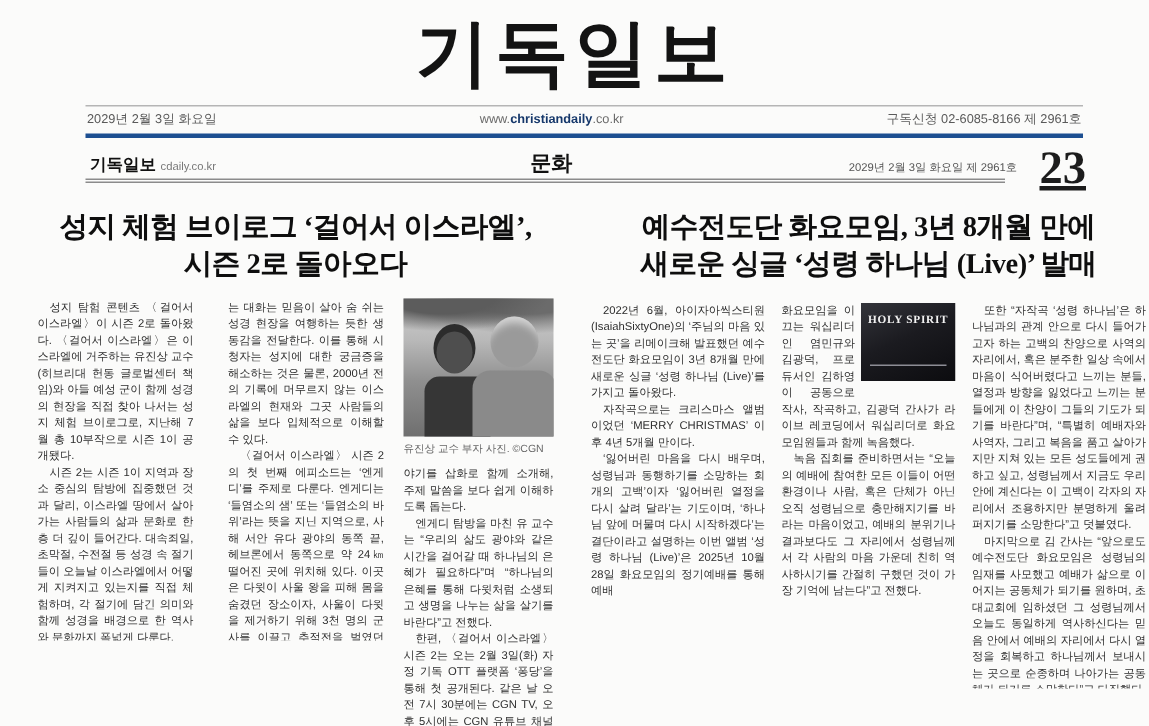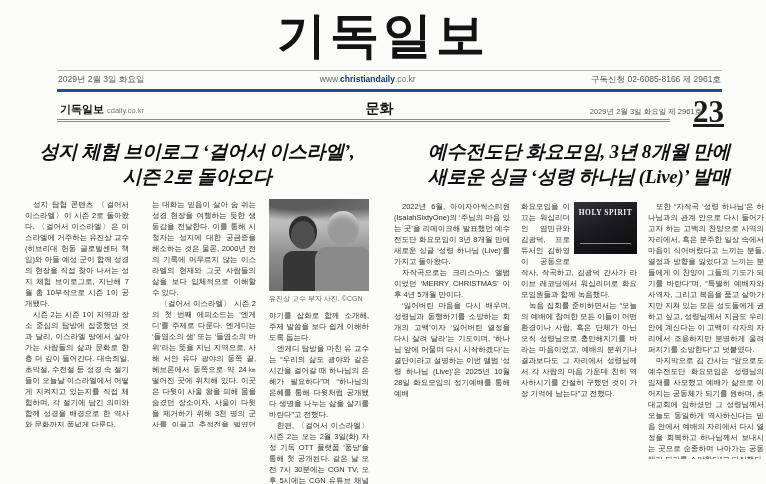--- a/index.html
+++ b/index.html
@@ -16,37 +16,37 @@
   .meta-row { display:flex; justify-content:space-between; align-items:flex-start;
     font-size:8.5px; color:#5a5a5a; padding:3px 1px 3px 1px; }
   .meta-url { color:#6a6a6a; }
   .meta-url b { color:#16386b; font-weight:bold; }
   .blue-bar { height:3px; background:#1d4f91; }
 
   
   .section-area { position:relative; margin:8px 44px 0 57px; height:30px; }
   .page-num { position:absolute; right:-2px; top:-6px; font-size:31px; font-weight:bold;
     color:#1c1c1c; font-family:"Liberation Serif","DejaVu Serif",serif;text-decoration:underline; }
-  .section-row { position:relative; margin-right:20px; height:19px; }
+  .section-row { position:relative; margin-right:44px; height:19px; }
   .brand { position:absolute; left:0; bottom:2px; font-size:11px; font-weight:bold; color:#111; }
   .brand span { font-size:7.5px; font-weight:normal; color:#777; margin-left:3px; }
   .section-title { position:absolute; left:0; right:0; bottom:1px; text-align:center;
     font-size:14px; font-weight:bold; color:#111; }
   .date-issue { position:absolute; right:0; bottom:2px; font-size:7.5px; color:#555; }
   .double-rule { margin-right:52px; border-top:1px solid #8b8b8b; border-bottom:1px solid #8b8b8b; height:3px; }
 
   
   .content { display:flex; align-items:stretch; margin:9px 6px 0 25px; height:333px; }
   .article { position:relative; }
   .article-left { width:344px; }
   .divider { width:1px; background:#c4c4c4; margin:2px 12px 6px 13px; }
   .article-right { flex:1; }
 
   .headline { font-family:"Liberation Serif","DejaVu Serif",serif; font-size:19px; font-weight:bold;
-    color:#0e0e0e; text-align:center; line-height:1.35; letter-spacing:-0.3px;font-style:italic; }
+    color:#0e0e0e; text-align:center; line-height:1.35; letter-spacing:-0.3px; }
 
   .body-text { font-size:7.5px; line-height:11px; color:#2d2d2d; text-align:justify; }
   .body-text p { margin:0; text-indent:8px; }
   .body-text p.cont { text-indent:0; }
 
   
   .la-main { display:flex; gap:13px; margin-top:9px; }
   .la-left { width:231px; }
   .subtitle { margin:2px 0 9px 31px; font-size:9.5px; font-weight:bold; color:#3c3c3c; line-height:1.55; }
   .la-cols { display:flex; gap:23px; height:228px; overflow:hidden; }
@@ -137,21 +137,21 @@
               <div class="torso"></div>
             </div>
           <div class="fig fig2">
               <div class="head"></div>
               <div class="torso"></div>
             </div>
         </div>
         <div class="caption">유진상 교수 부자 사진. ©CGN</div>
         <div class="la-col3 body-text">
           <p class="cont">야기를 삽화로 함께 소개해, 주제 말씀을 보다 쉽게 이해하도록 돕는다.</p>
-          <p>엔게디 탐방을 마친 유 교수는 “우리의 삶도 광야와 같은 시간을 걸어갈 때 하나님의 은혜가 필요하다”며 “하나님의 은혜를 통해 다윗처럼 공개됐다 생명을 나누는 삶을 살기를 바란다”고 전했다.</p>
+          <p>엔게디 탐방을 마친 유 교수는 “우리의 삶도 광야와 같은 시간을 걸어갈 때 하나님의 은혜가 필요하다”며 “하나님의 은혜를 통해 다윗처럼 소생되고 생명을 나누는 삶을 살기를 바란다”고 전했다.</p>
           <p>한편, 〈걸어서 이스라엘〉 시즌 2는 오는 2월 3일(화) 자정 기독 OTT 플랫폼 ‘퐁당’을 통해 첫 공개된다. 같은 날 오전 7시 30분에는 CGN TV, 오후 5시에는 CGN 유튜브 채널에서도 시청할 수 있다. 제작진은 “시즌 1보다 재미와 고생은 두 배, 문화 체험은 그 이상으로 확장됐다”며 많은 관심을 당부했다.</p>
         </div>
 
       </div>
     </div>
   </div>
 
   <div class="divider"></div>
 
   <div class="article article-right">

